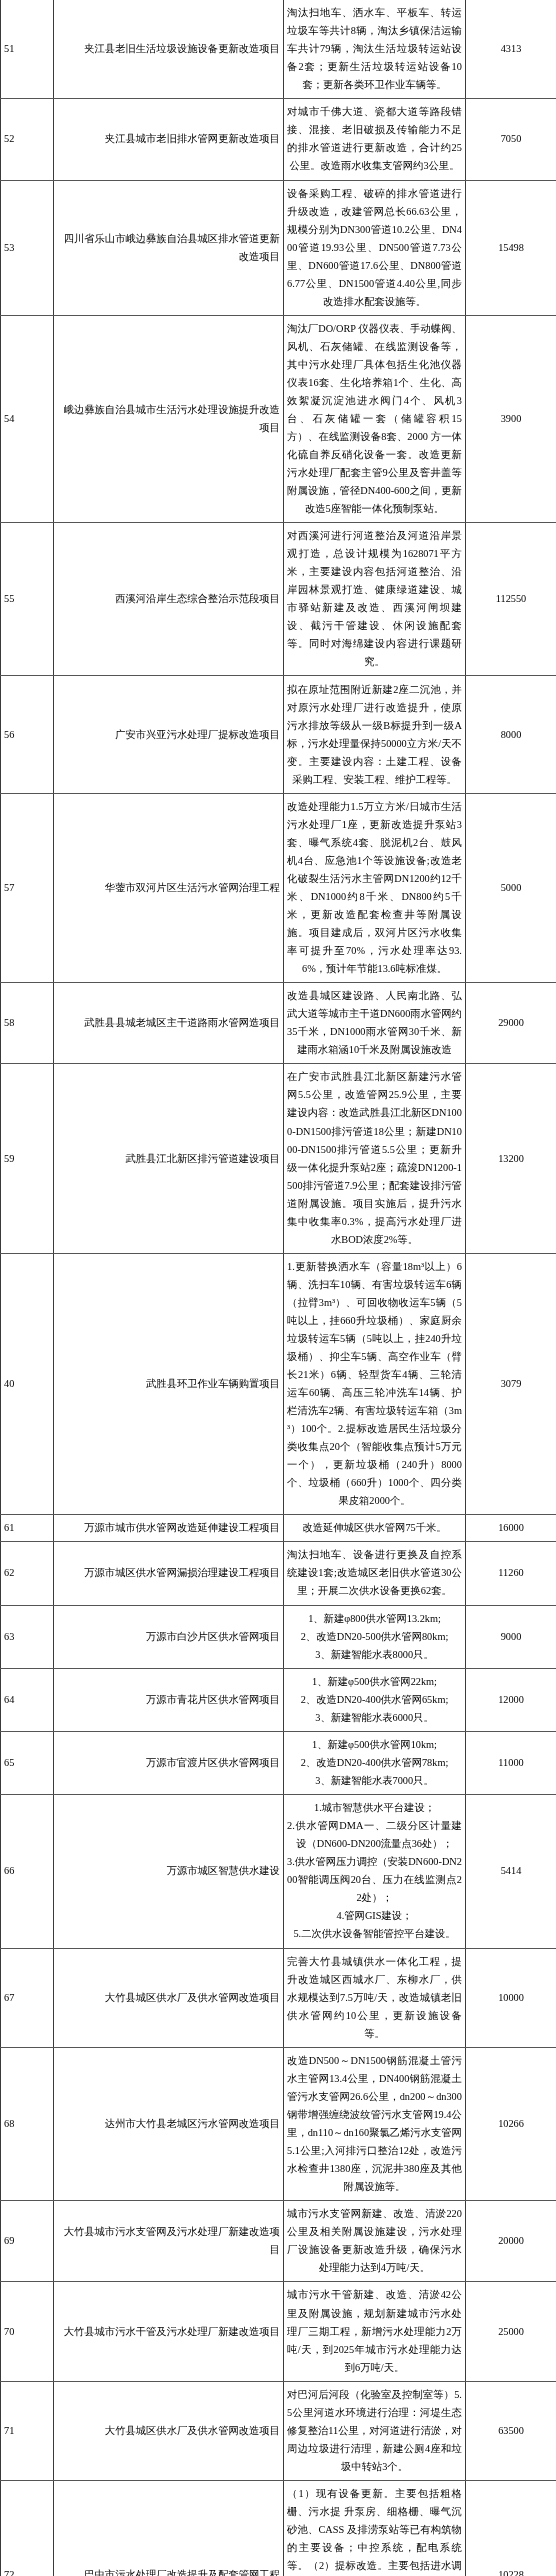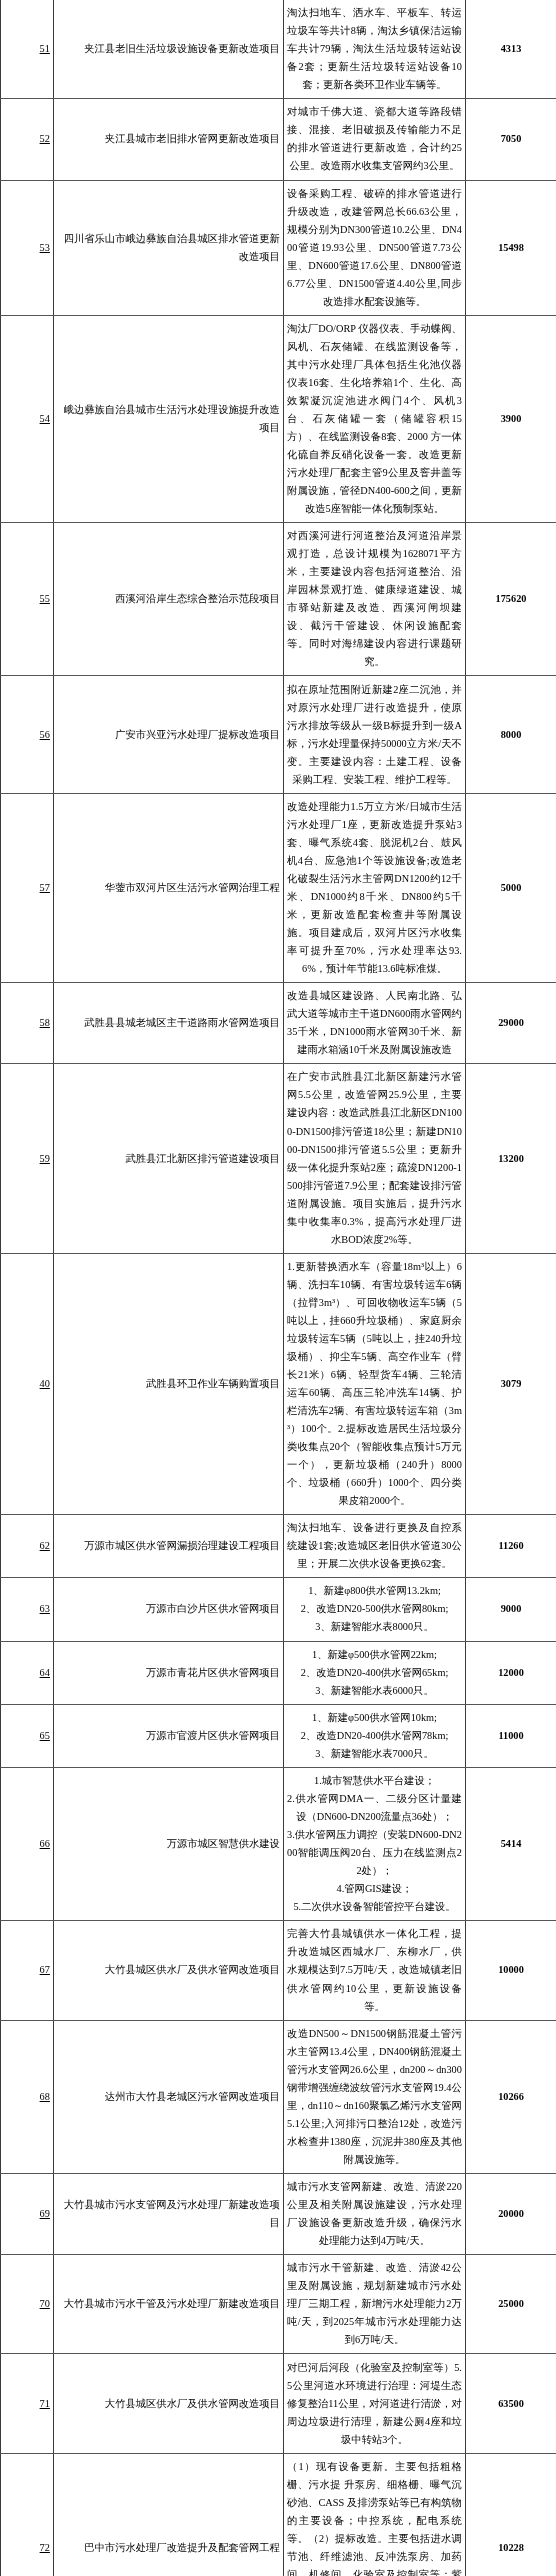--- a/index.html
+++ b/index.html
@@ -27,29 +27,29 @@
     border-bottom: 1.5px solid #555555;
     vertical-align: middle;
     font-size: 10.3px;
     line-height: 1.75;
     padding: 4.1px 3.1px;
     word-break: break-all;
     overflow-wrap: anywhere;
   }
   table.project-table tr:first-child td { border-top: none; }
   table.project-table tr:last-child td { border-bottom: 1px solid #555555; }
-  td.c-no   { text-align: right; text-decoration: underline; }
+  td.c-no   { text-align: left; }
   td.c-name { text-align: right; padding: 4.1px 7.2px; }
   td.c-desc {
     text-align: justify;
     text-align-last: center;
     white-space: pre-line;
     padding: 2.1px 5.2px;
   }
-  td.c-amt  { text-align: center; font-weight: bold; }
+  td.c-amt  { text-align: center; }
 </style>
 </head>
 <body>
 
 <div class="page">
   <table class="project-table">
     <colgroup>
       <col class="w-no">
       <col class="w-name">
       <col class="w-desc">
@@ -81,21 +81,21 @@
     <td class="c-no">54</td>
     <td class="c-name">峨边彝族自治县城市生活污水处理设施提升改造项目</td>
     <td class="c-desc">淘汰厂DO/ORP 仪器仪表、手动蝶阀、风机、石灰储罐、在线监测设备等，其中污水处理厂具体包括生化池仪器仪表16套、生化培养箱1个、生化、高效絮凝沉淀池进水阀门4个、风机3台、石灰储罐一套（储罐容积15方）、在线监测设备8套、2000 方一体化硫自养反硝化设备一套。改造更新污水处理厂配套主管9公里及窨井盖等附属设施，管径DN400-600之间，更新改造5座智能一体化预制泵站。</td>
     <td class="c-amt">3900</td>
   </tr>
 
   <tr>
     <td class="c-no">55</td>
     <td class="c-name">西溪河沿岸生态综合整治示范段项目</td>
     <td class="c-desc">对西溪河进行河道整治及河道沿岸景观打造，总设计规模为1628071平方米，主要建设内容包括河道整治、沿岸园林景观打造、健康绿道建设、城市驿站新建及改造、西溪河闸坝建设、截污干管建设、休闲设施配套等。同时对海绵建设内容进行课题研究。</td>
-    <td class="c-amt">175620</td>
+    <td class="c-amt">112550</td>
   </tr>
 
   <tr>
     <td class="c-no">56</td>
     <td class="c-name">广安市兴亚污水处理厂提标改造项目</td>
     <td class="c-desc">拟在原址范围附近新建2座二沉池，并对原污水处理厂进行改造提升，使原污水排放等级从一级B标提升到一级A标，污水处理量保持50000立方米/天不变。主要建设内容：土建工程、设备采购工程、安装工程、维护工程等。</td>
     <td class="c-amt">8000</td>
   </tr>
 
   <tr>
@@ -119,20 +119,26 @@
     <td class="c-amt">13200</td>
   </tr>
 
   <tr>
     <td class="c-no">40</td>
     <td class="c-name">武胜县环卫作业车辆购置项目</td>
     <td class="c-desc">1.更新替换洒水车（容量18m³以上）6辆、洗扫车10辆、有害垃圾转运车6辆（拉臂3m³）、可回收物收运车5辆（5吨以上，挂660升垃圾桶）、家庭厨余垃圾转运车5辆（5吨以上，挂240升垃圾桶）、抑尘车5辆、高空作业车（臂长21米）6辆、轻型货车4辆、三轮清运车60辆、高压三轮冲洗车14辆、护栏清洗车2辆、有害垃圾转运车箱（3m³）100个。2.提标改造居民生活垃圾分类收集点20个（智能收集点预计5万元一个），更新垃圾桶（240升）8000个、垃圾桶（660升）1000个、四分类果皮箱2000个。</td>
     <td class="c-amt">3079</td>
   </tr>
 
+  <tr>
+    <td class="c-no">61</td>
+    <td class="c-name">万源市城市供水管网改造延伸建设工程项目</td>
+    <td class="c-desc">改造延伸城区供水管网75千米。</td>
+    <td class="c-amt">16000</td>
+  </tr>
 
   <tr>
     <td class="c-no">62</td>
     <td class="c-name">万源市城区供水管网漏损治理建设工程项目</td>
     <td class="c-desc">淘汰扫地车、设备进行更换及自控系统建设1套;改造城区老旧供水管道30公里；开展二次供水设备更换62套。</td>
     <td class="c-amt">11260</td>
   </tr>
 
   <tr>
     <td class="c-no">63</td>

